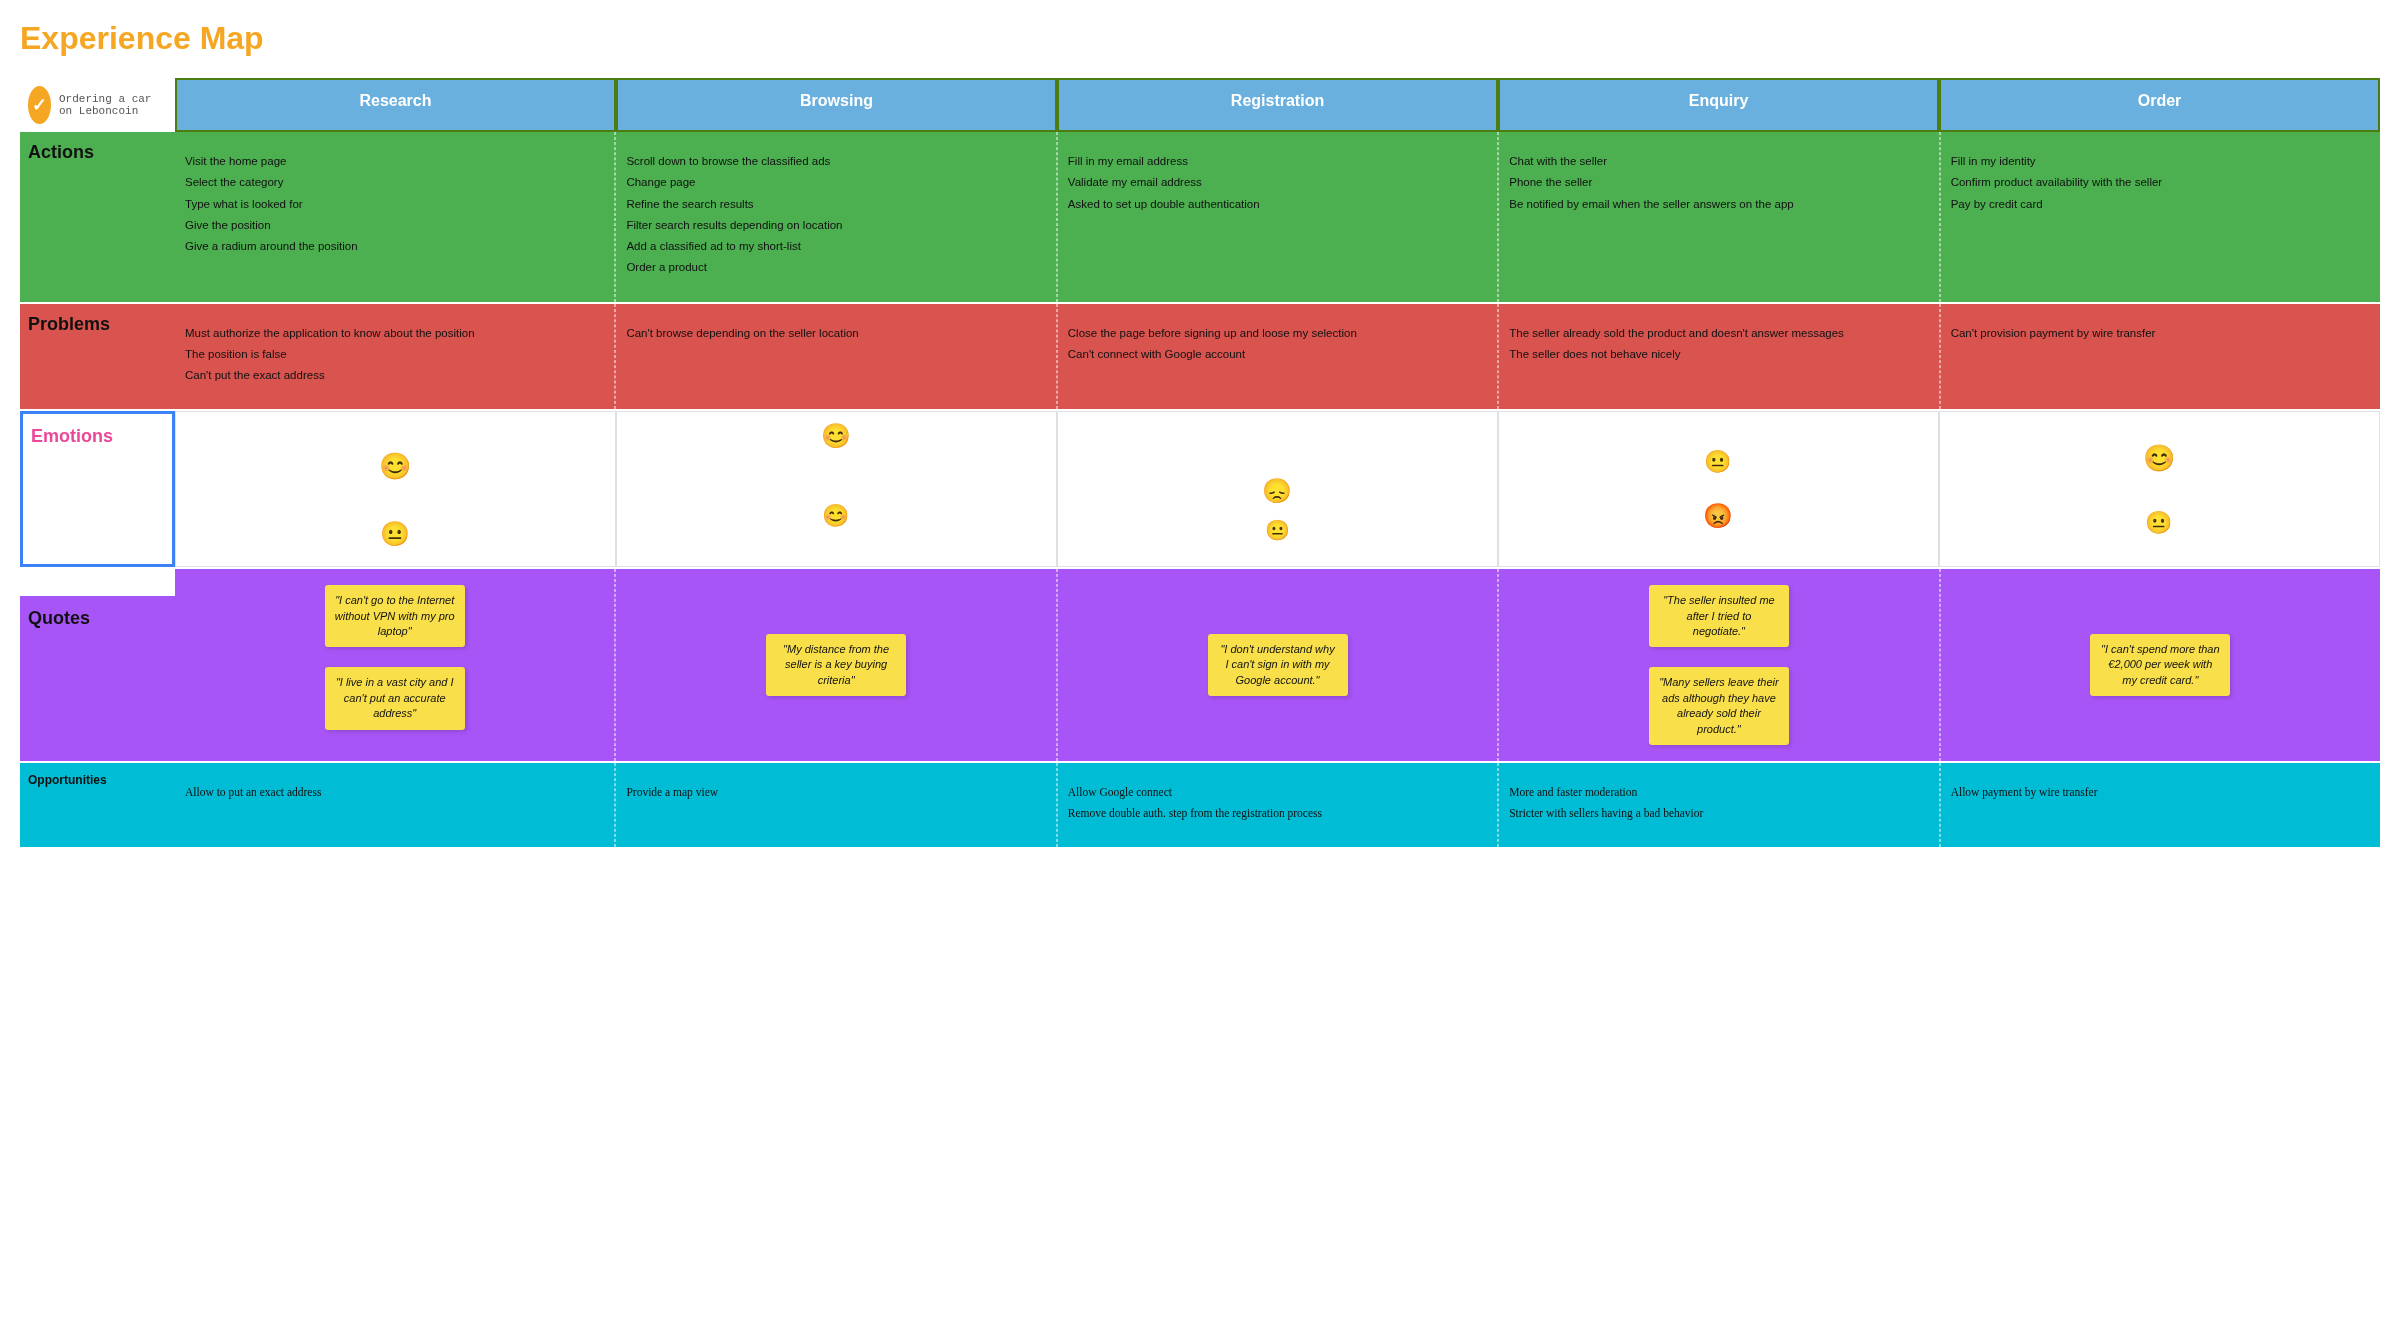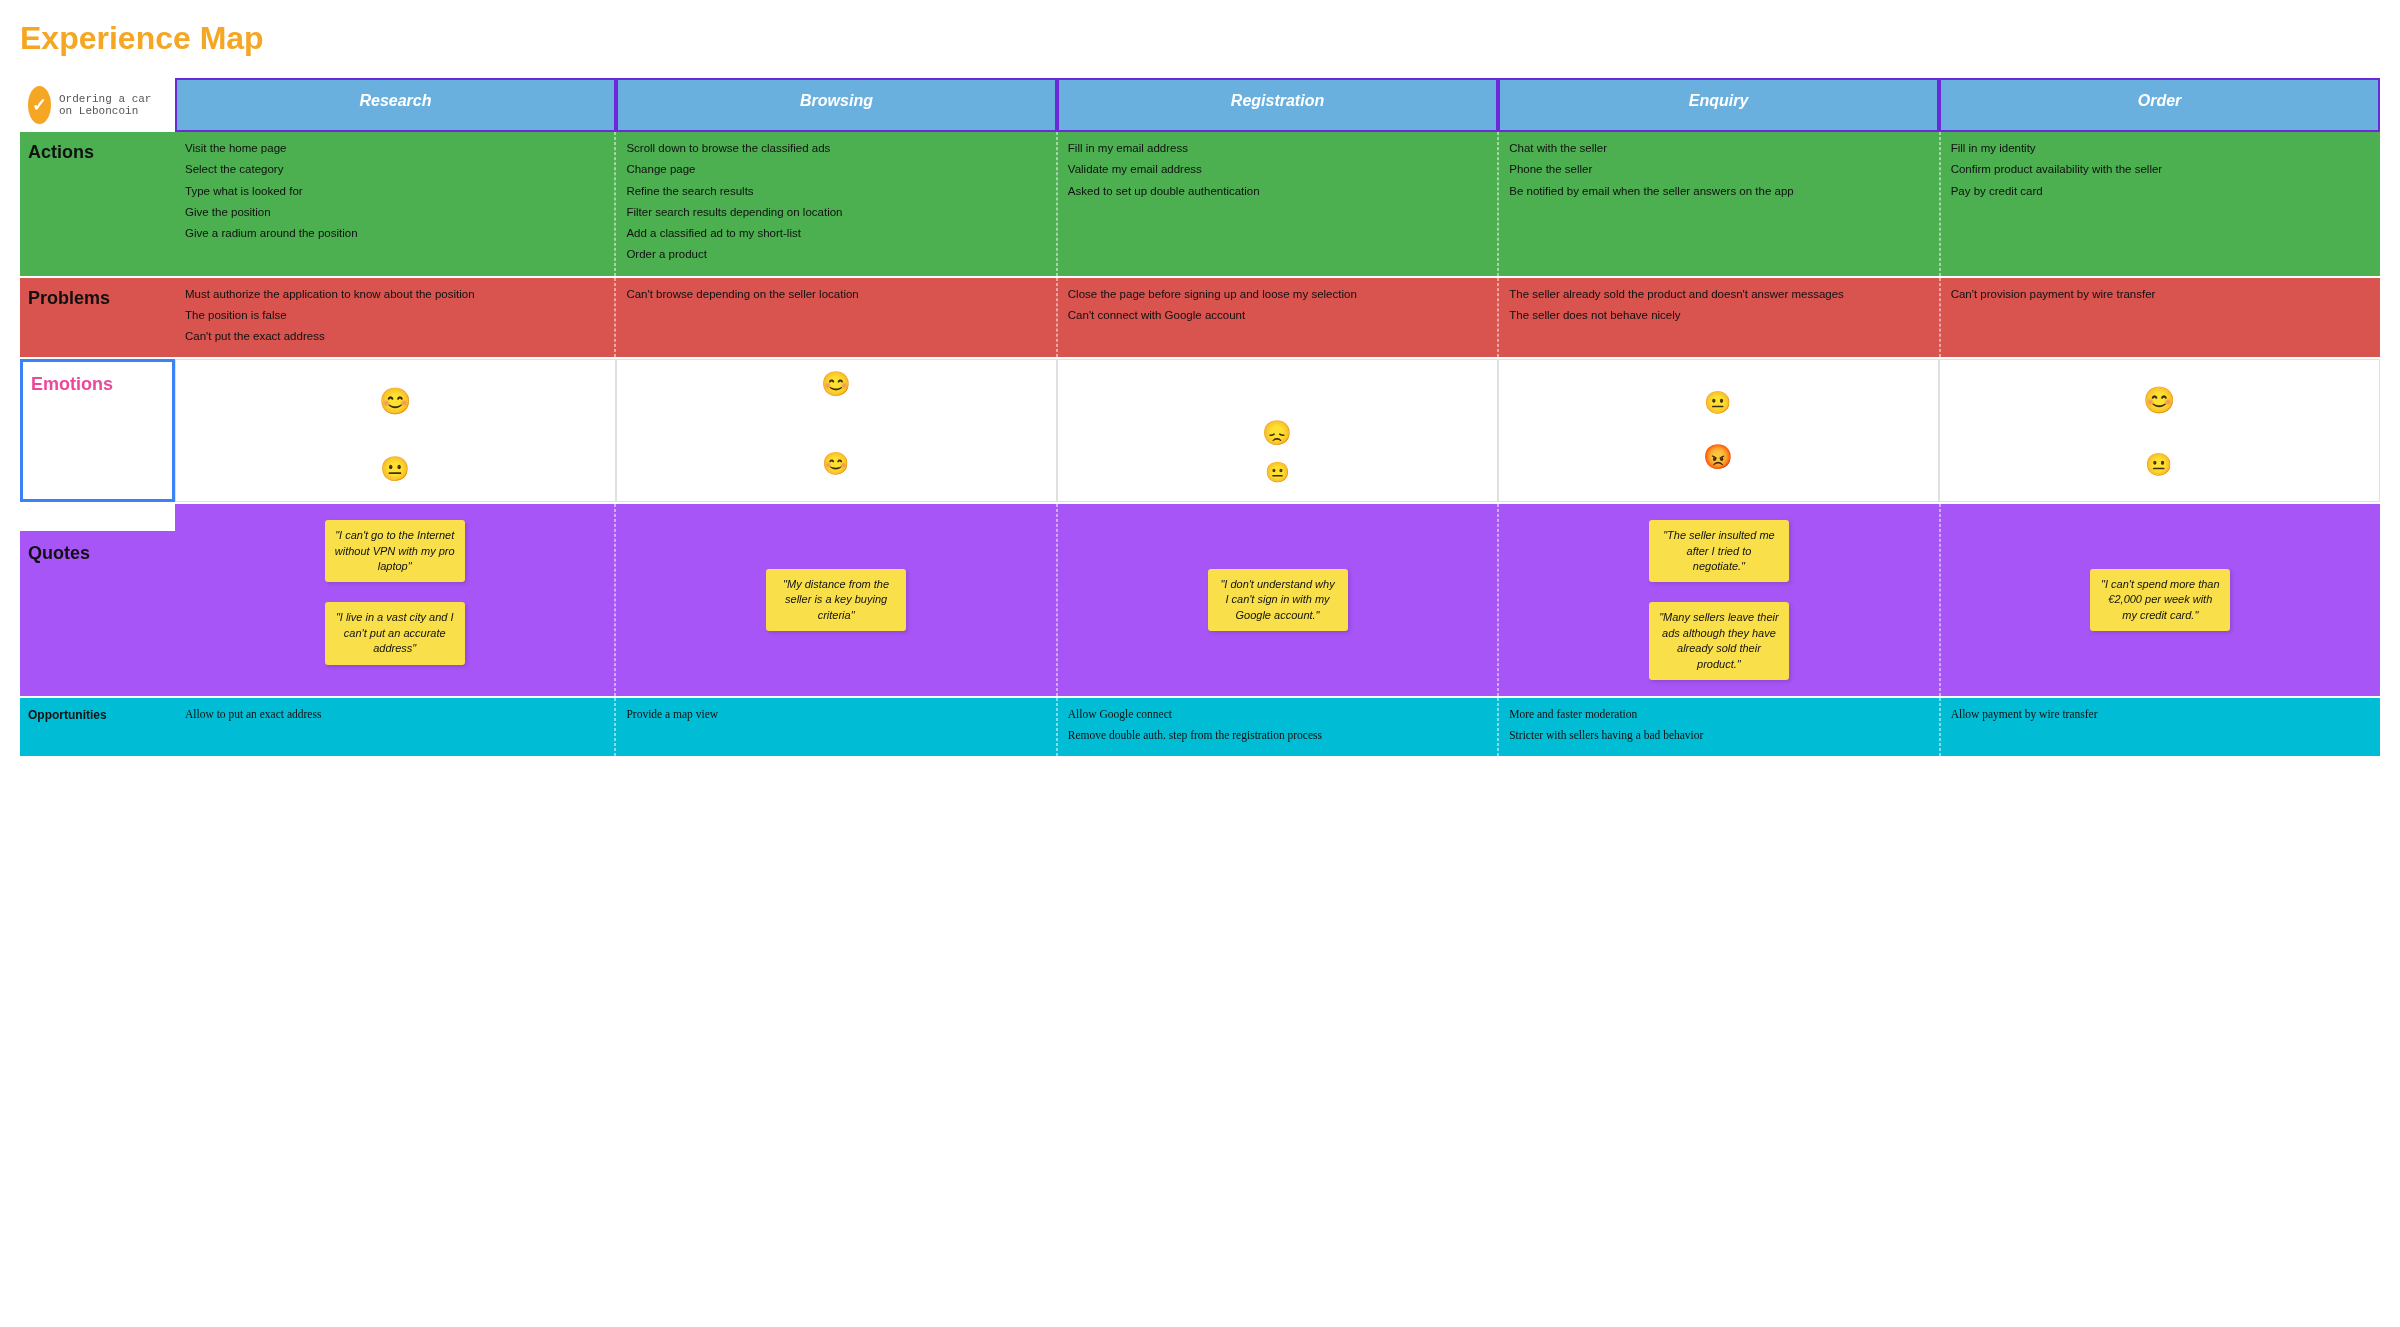--- a/index.html
+++ b/index.html
@@ -9,35 +9,34 @@
     .header-row { display: flex; }
     .phase-cols { display: flex; flex: 1; }
     .phase-header {
       flex: 1;
       background: #6ab0de;
       color: #fff;
       text-align: center;
       padding: 12px 6px;
       font-size: 16px;
       font-weight: bold;
-      border: 2px solid #6d28d9;
-      font-style: italic;
+      border: 2px solid #4d7c0f;
     }
     
     .section-row { display: flex; border-bottom: 2px solid #fff; }
     .section-label {
       width: 155px; min-width: 155px;
       display: flex; align-items: flex-start;
       padding: 10px 8px;
       font-size: 18px; font-weight: bold;
     }
     .section-cells { display: flex; flex: 1; }
     .cell {
       flex: 1;
-      padding: 8px 10px;
+      padding: 21px 10px;
       border-left: 1px dashed rgba(255,255,255,0.5);
       border-right: 1px dashed rgba(255,255,255,0.5);
       font-size: 11.5px;
       line-height: 1.5;
       color: #111;
     }
     .cell:first-child { border-left: none; }
     .cell:last-child { border-right: none; }
     
     .actions-row .section-label { background: #4caf50; color: #111; }

